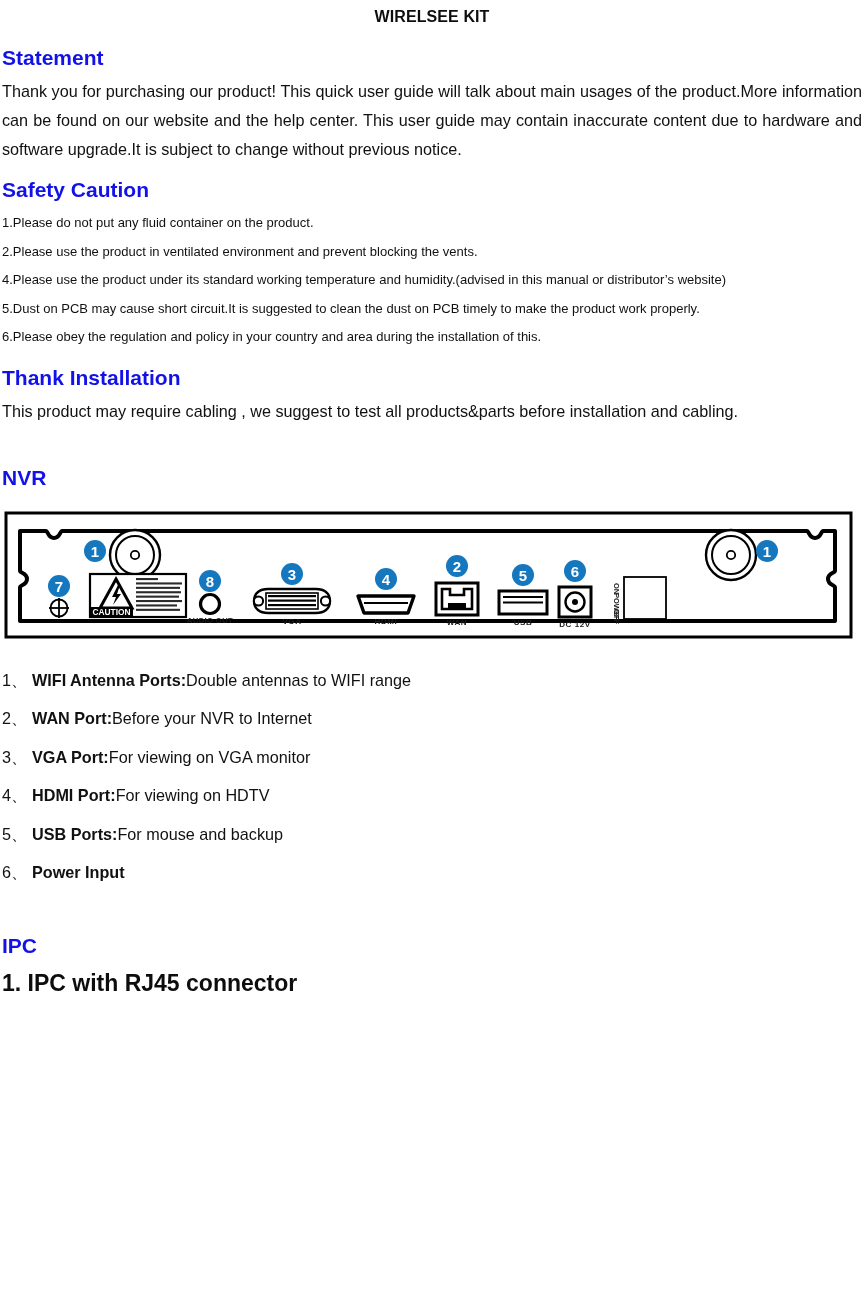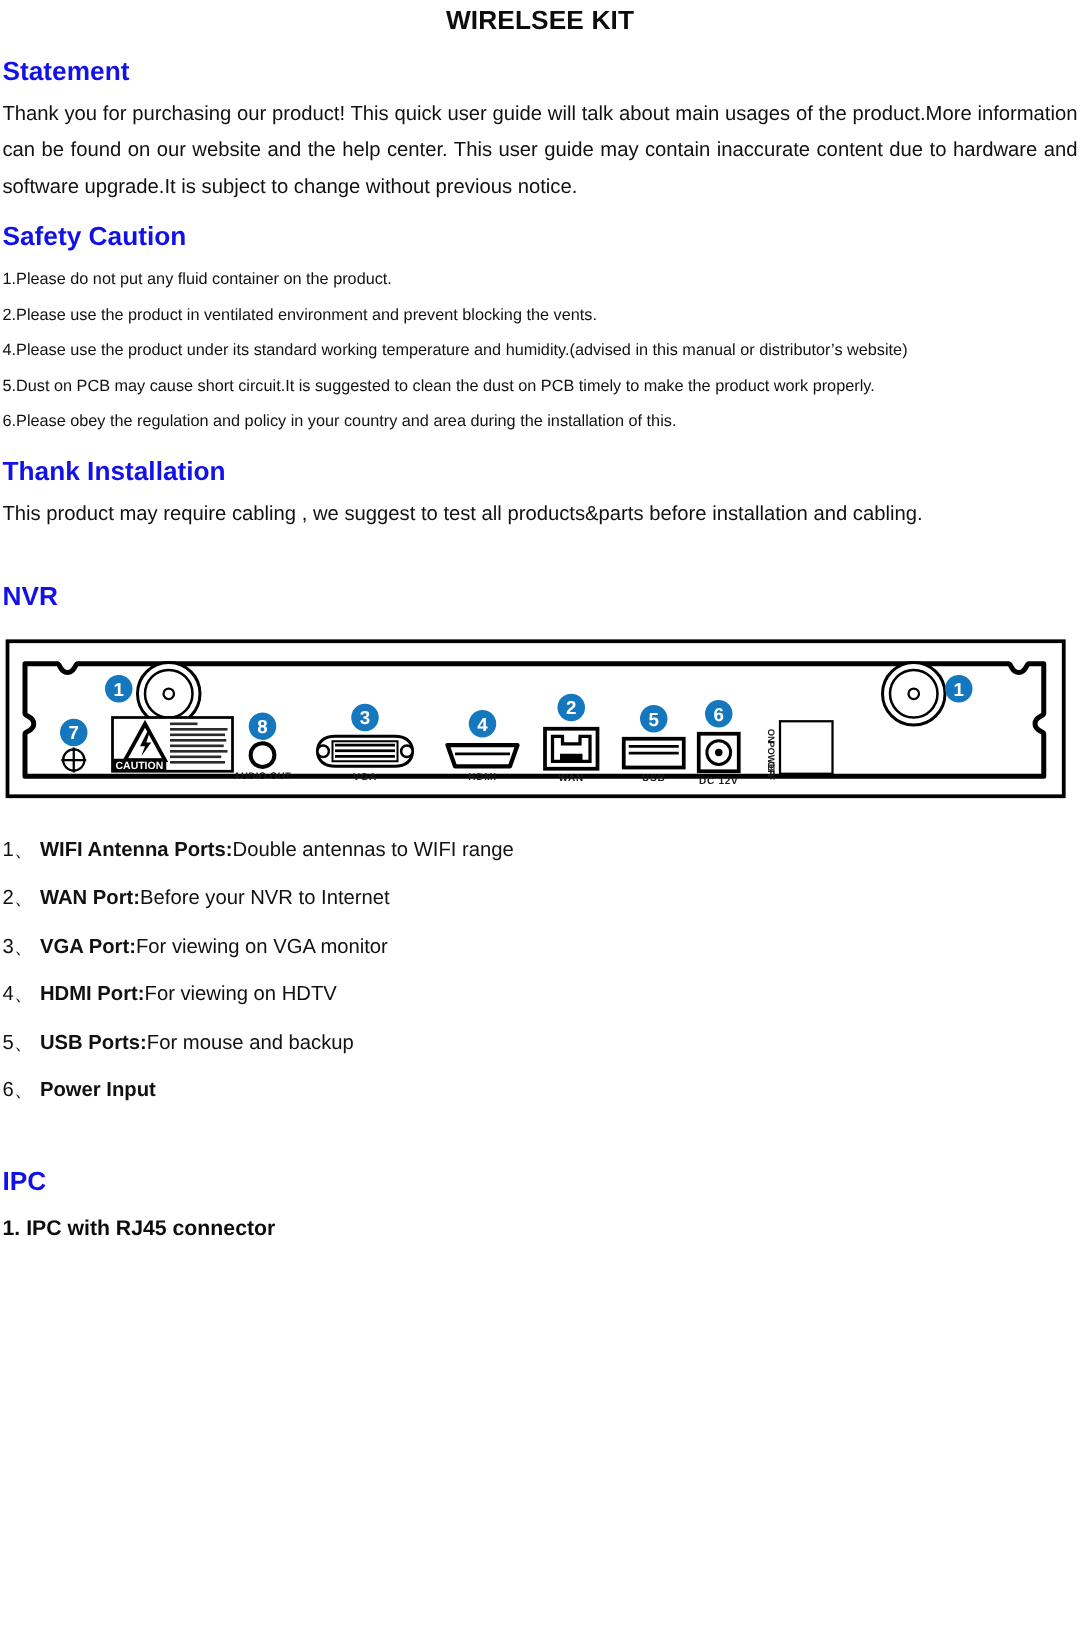--- a/index.html
+++ b/index.html
@@ -19,39 +19,39 @@
     position: relative;
     width: 864px;
     height: 1301px;
     box-sizing: border-box;
     padding: 0 2px;
   }
 
   
   .doc-title {
     text-align: center;
-    font-size: 21px;
+    font-size: 16px;
     font-weight: bold;
     letter-spacing: .1px;
     margin: 0;
     padding: 4px 0 2px 0;
     line-height: 26px;
     color: #0d0d0d;
   }
   h2.section-heading {
     color: #1212e8;
     font-size: 21px;
     font-weight: bold;
     margin: 0;
     padding: 13px 0 4px 0;
     line-height: 26px;
   }
   h3.sub-heading {
     color: #0d0d0d;
-    font-size: 17px;
+    font-size: 23px;
     font-weight: bold;
     margin: 0;
     padding: 8px 0 0 0;
     line-height: 24px;
   }
   p.body-text {
     font-size: 16.2px;
     line-height: 29px;
     margin: 0;
     padding: 2px 0 0 0;

